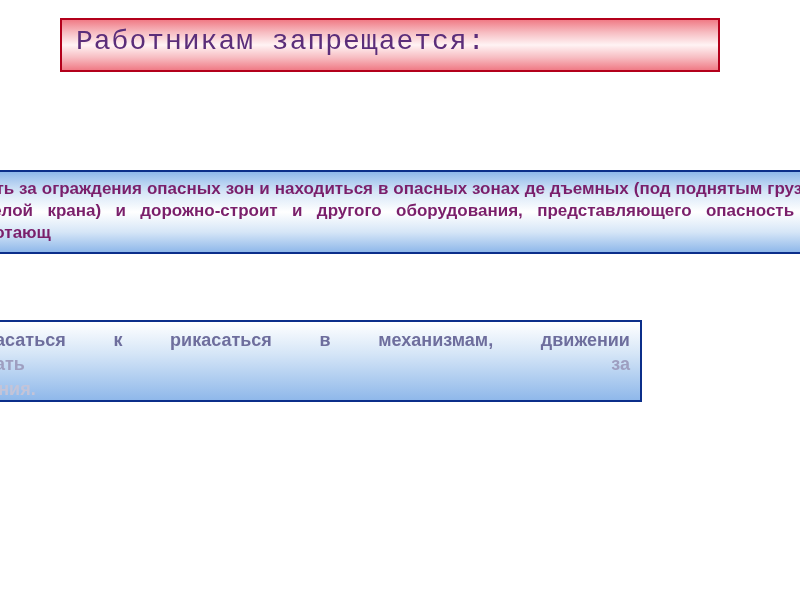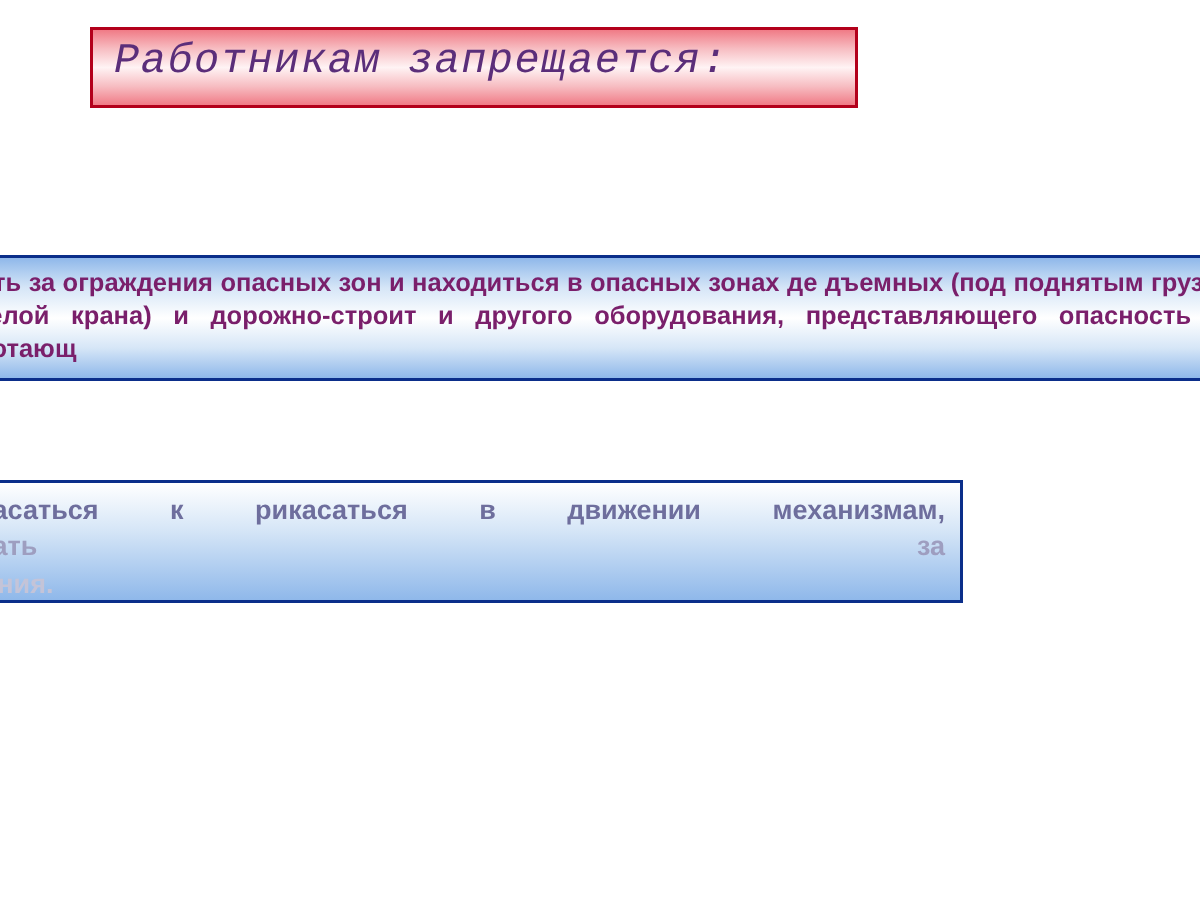--- a/index.html
+++ b/index.html
@@ -13,37 +13,36 @@
   }
   .slide {
     position: relative;
     width: 800px;
     height: 600px;
   }
   .title-box {
     position: absolute;
     left: 60px;
     top: 18px;
-    width: 512px;
+    width: 660px;
     height: 54px;
     box-sizing: border-box;
     padding: 6px 14px 0 14px;
     background: linear-gradient(to bottom,
        #f07b86 0%,
        #f7bdc2 25%,
        #fff3f4 50%,
        #f7bdc2 75%,
        #f07b86 100%);
     border: 2px solid #b3001b;
     color: #5b2e7a;
     font-size: 28px;
     letter-spacing: 1px;
     font-family: "Courier New", monospace;
     font-weight: normal;
-    font-style: italic;
   }
   .block-a {
     position: absolute;
     left: -48px;
     top: 170px;
     width: 900px;
     height: 84px;
     box-sizing: border-box;
     padding: 6px 10px 6px 10px;
     background: linear-gradient(to bottom,
@@ -96,22 +95,22 @@
   <div class="title-box">Работникам запрещается:</div>
 
   <div class="block-a">одить за ограждения опасных зон и находиться в опасных зонах де дъемных (под поднятым грузом и стрелой крана) и дорожно-строит и другого оборудования, представляющего опасность для работающ</div>
 
   <div class="block-b">
     <div class="justify-line l1">
       <span>рикасаться</span>
       <span>к</span>
       <span>рикасаться</span>
       <span>в</span>
+      <span>механизмам,</span>
       <span>движении</span>
-      <span>механизмам,</span>
     </div>
     <div class="justify-line l2">
       <span>никать</span>
       <span>за</span>
     </div>
     <div class="l3">ждения.</div>
   </div>
 
 </div>
 

